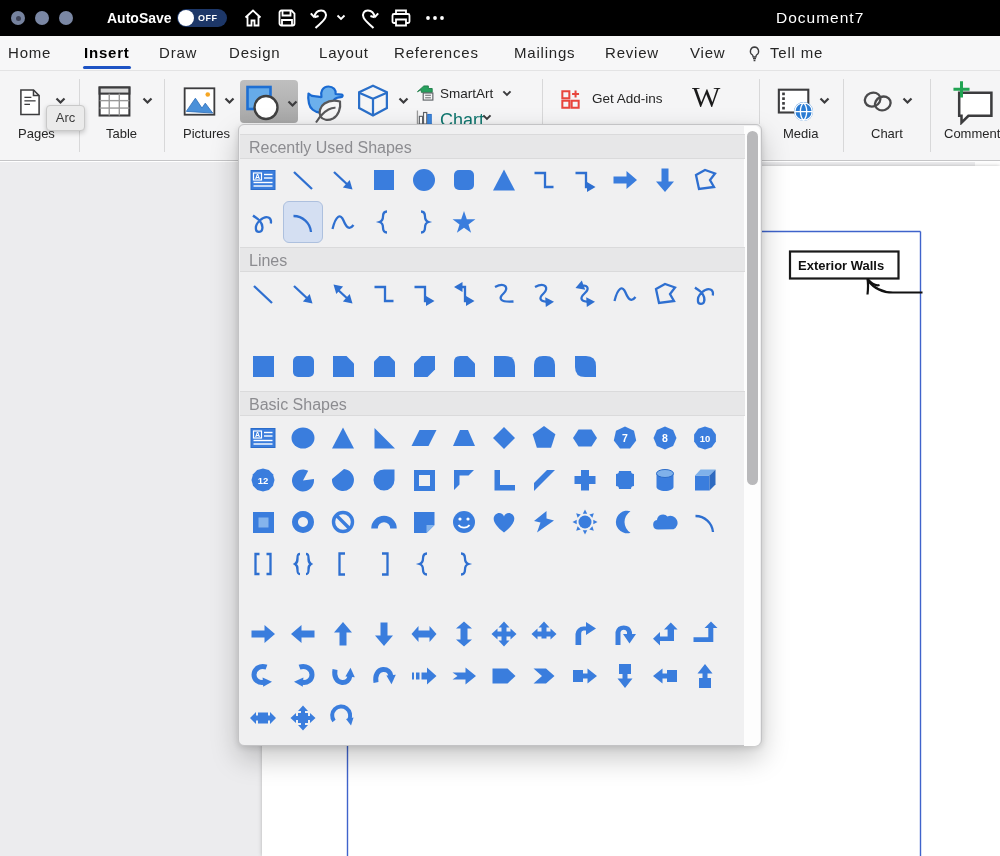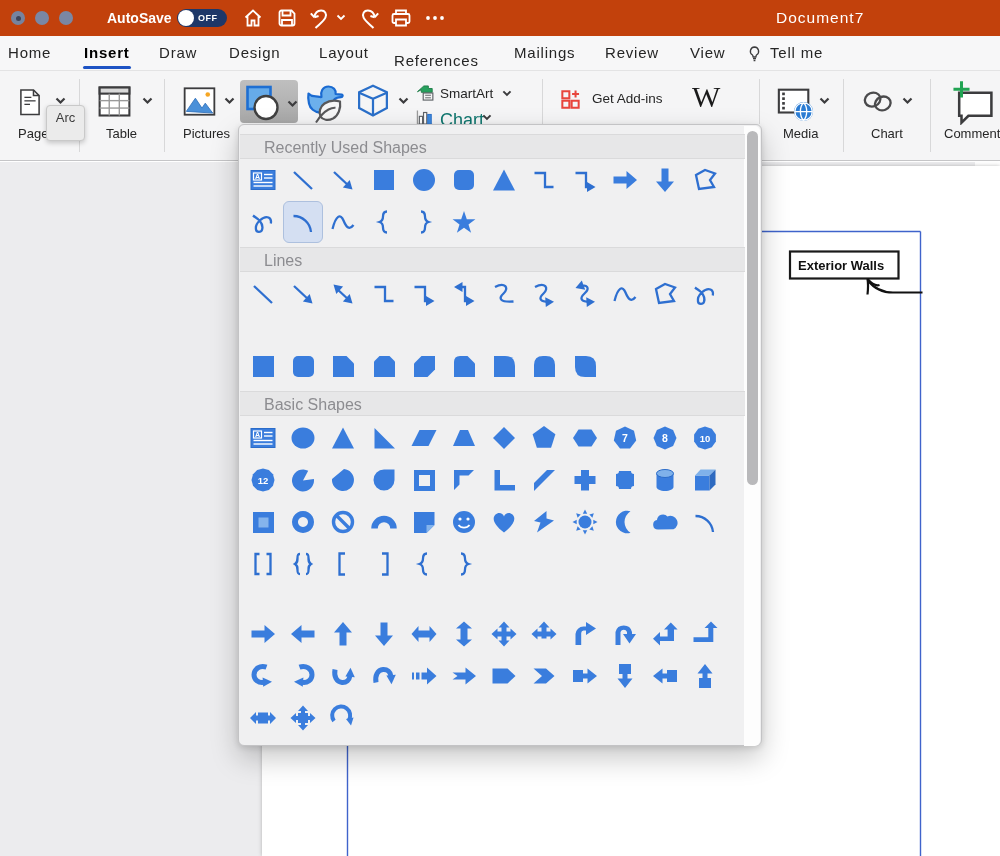--- a/index.html
+++ b/index.html
@@ -1,32 +1,32 @@
 <!DOCTYPE html>
 <html><head><meta charset="utf-8">
 <style>
 * { margin:0; padding:0; box-sizing:border-box; }
 html,body { width:1000px; height:856px; overflow:hidden; font-family:"Liberation Sans",sans-serif; }
 .abs { position:absolute; }
-#titlebar { position:absolute; left:0; top:0; width:1000px; height:36px; background:#c2410c; }
+#titlebar { position:absolute; left:0; top:0; width:1000px; height:36px; background:#000000; }
 #tabbar { position:absolute; left:0; top:36px; width:1000px; height:35px; background:#f7f7f8; border-bottom:1px solid #e3e3e4; }
 .tab { position:absolute; top:0; height:34px; line-height:34px; font-size:15px; color:#252525; letter-spacing:0.8px; }
 #ribbon { position:absolute; left:0; top:71px; width:1000px; height:90px; background:#f5f5f6; border-bottom:1px solid #c5c5c7; }
 .rlabel { position:absolute; font-size:13px; color:#262626; top:55px; }
 .rsep { position:absolute; top:8px; height:73px; width:1px; background:#d8d8d9; }
 #docarea { position:absolute; left:0; top:162px; width:975px; height:694px; background:#ececee; }
 #page { position:absolute; left:262px; top:4px; width:738px; height:690px; background:#ffffff; box-shadow:0 0 4px rgba(0,0,0,0.25); }
 #panel { position:absolute; left:238px; top:124px; width:524px; height:622px; background:#f0f0f1; border:1px solid #c3c3c5; border-radius:6px; box-shadow:0 12px 28px rgba(0,0,0,0.22), 0 2px 6px rgba(0,0,0,0.12); }
-.shhdr { position:absolute; left:1px; width:505px; height:25px; background:#e7e7e8; border-top:1px solid #dadadb; border-bottom:1px solid #dadadb; color:#8c8c90; font-size:16px; line-height:25px; padding-left:24px; }
+.shhdr { position:absolute; left:1px; width:505px; height:25px; background:#e7e7e8; border-top:1px solid #dadadb; border-bottom:1px solid #dadadb; color:#8c8c90; font-size:16px; line-height:25px; padding-left:9px; }
 .shrow { position:absolute; left:4px; display:flex; }
 .cell { width:40.2px; height:42px; display:flex; align-items:center; justify-content:center; position:relative; }
 .cell-sel { background:#d4dff2; border:1.5px solid #adc0de; border-radius:6px; }
 #scrolltrack { position:absolute; right:1px; top:1px; width:16px; height:620px; background:#fdfdfd; border-radius:0 5px 5px 0; }
 #scrollthumb { position:absolute; right:3px; top:6px; width:11px; height:354px; background:#b9b9bb; border-radius:5.5px; }
-#tooltip { position:absolute; left:46px; top:105px; width:39px; height:36px; background:#ebebeb; border:1px solid #c9c9c9; border-radius:4px; box-shadow:0 2px 5px rgba(0,0,0,0.2); font-size:13px; color:#3c3c3c; text-align:center; line-height:23px; }
+#tooltip { position:absolute; left:46px; top:105px; width:39px; height:26px; background:#ebebeb; border:1px solid #c9c9c9; border-radius:4px; box-shadow:0 2px 5px rgba(0,0,0,0.2); font-size:13px; color:#3c3c3c; text-align:center; line-height:23px; }
 .tl { position:absolute; top:11px; width:14px; height:14px; border-radius:50%; }
 </style></head>
 <body>
 
 <div id="docarea">
   <div id="page"></div>
   <svg class="abs" style="left:0;top:0" width="1000" height="694">
     <line x1="347.5" y1="69.5" x2="920.5" y2="69.5" stroke="#3f63cb" stroke-width="1.4"></line>
     <line x1="347.5" y1="69.5" x2="347.5" y2="694" stroke="#3f63cb" stroke-width="1.4"></line>
     <line x1="920.5" y1="69.5" x2="920.5" y2="694" stroke="#3f63cb" stroke-width="1.4"></line>
@@ -78,21 +78,21 @@
   <div class="abs" style="left:776px; top:9px; font-size:15.5px; font-weight:normal; letter-spacing:1px; color:#fff;">Document7</div>
 </div>
 
 <div id="tabbar">
   <div class="tab" style="left:8px;">Home</div>
   <div class="tab" style="left:84px; font-weight:bold; color:#000;">Insert</div>
   <div class="abs" style="left:83px; top:30px; width:48px; height:3px; background:#1d53c4; border-radius:1.5px;"></div>
   <div class="tab" style="left:159px;">Draw</div>
   <div class="tab" style="left:229px;">Design</div>
   <div class="tab" style="left:311px;margin-left:8px;">Layout</div>
-  <div class="tab" style="left:394px;margin-top:8px;">References</div>
+  <div class="tab" style="left:394px;">References</div>
   <div class="tab" style="left:514px;">Mailings</div>
   <div class="tab" style="left:605px;">Review</div>
   <div class="tab" style="left:690px;">View</div>
   <svg class="abs" style="left:746px;top:9px" width="17" height="17" viewBox="0 0 17 17">
       <path d="M8.5,2 A4.3,4.3 0 0 1 10.5,10 C10,10.5 10,11 10,11.8 H7 C7,11 7,10.5 6.5,10 A4.3,4.3 0 0 1 8.5,2 Z M7,13.5 H10 M7.6,15.5 H9.4" fill="none" stroke="#3c3c3e" stroke-width="1.3"></path>
     </svg>
   <div class="tab" style="left:770px;">Tell me</div>
 </div>
 
 <div id="ribbon">

